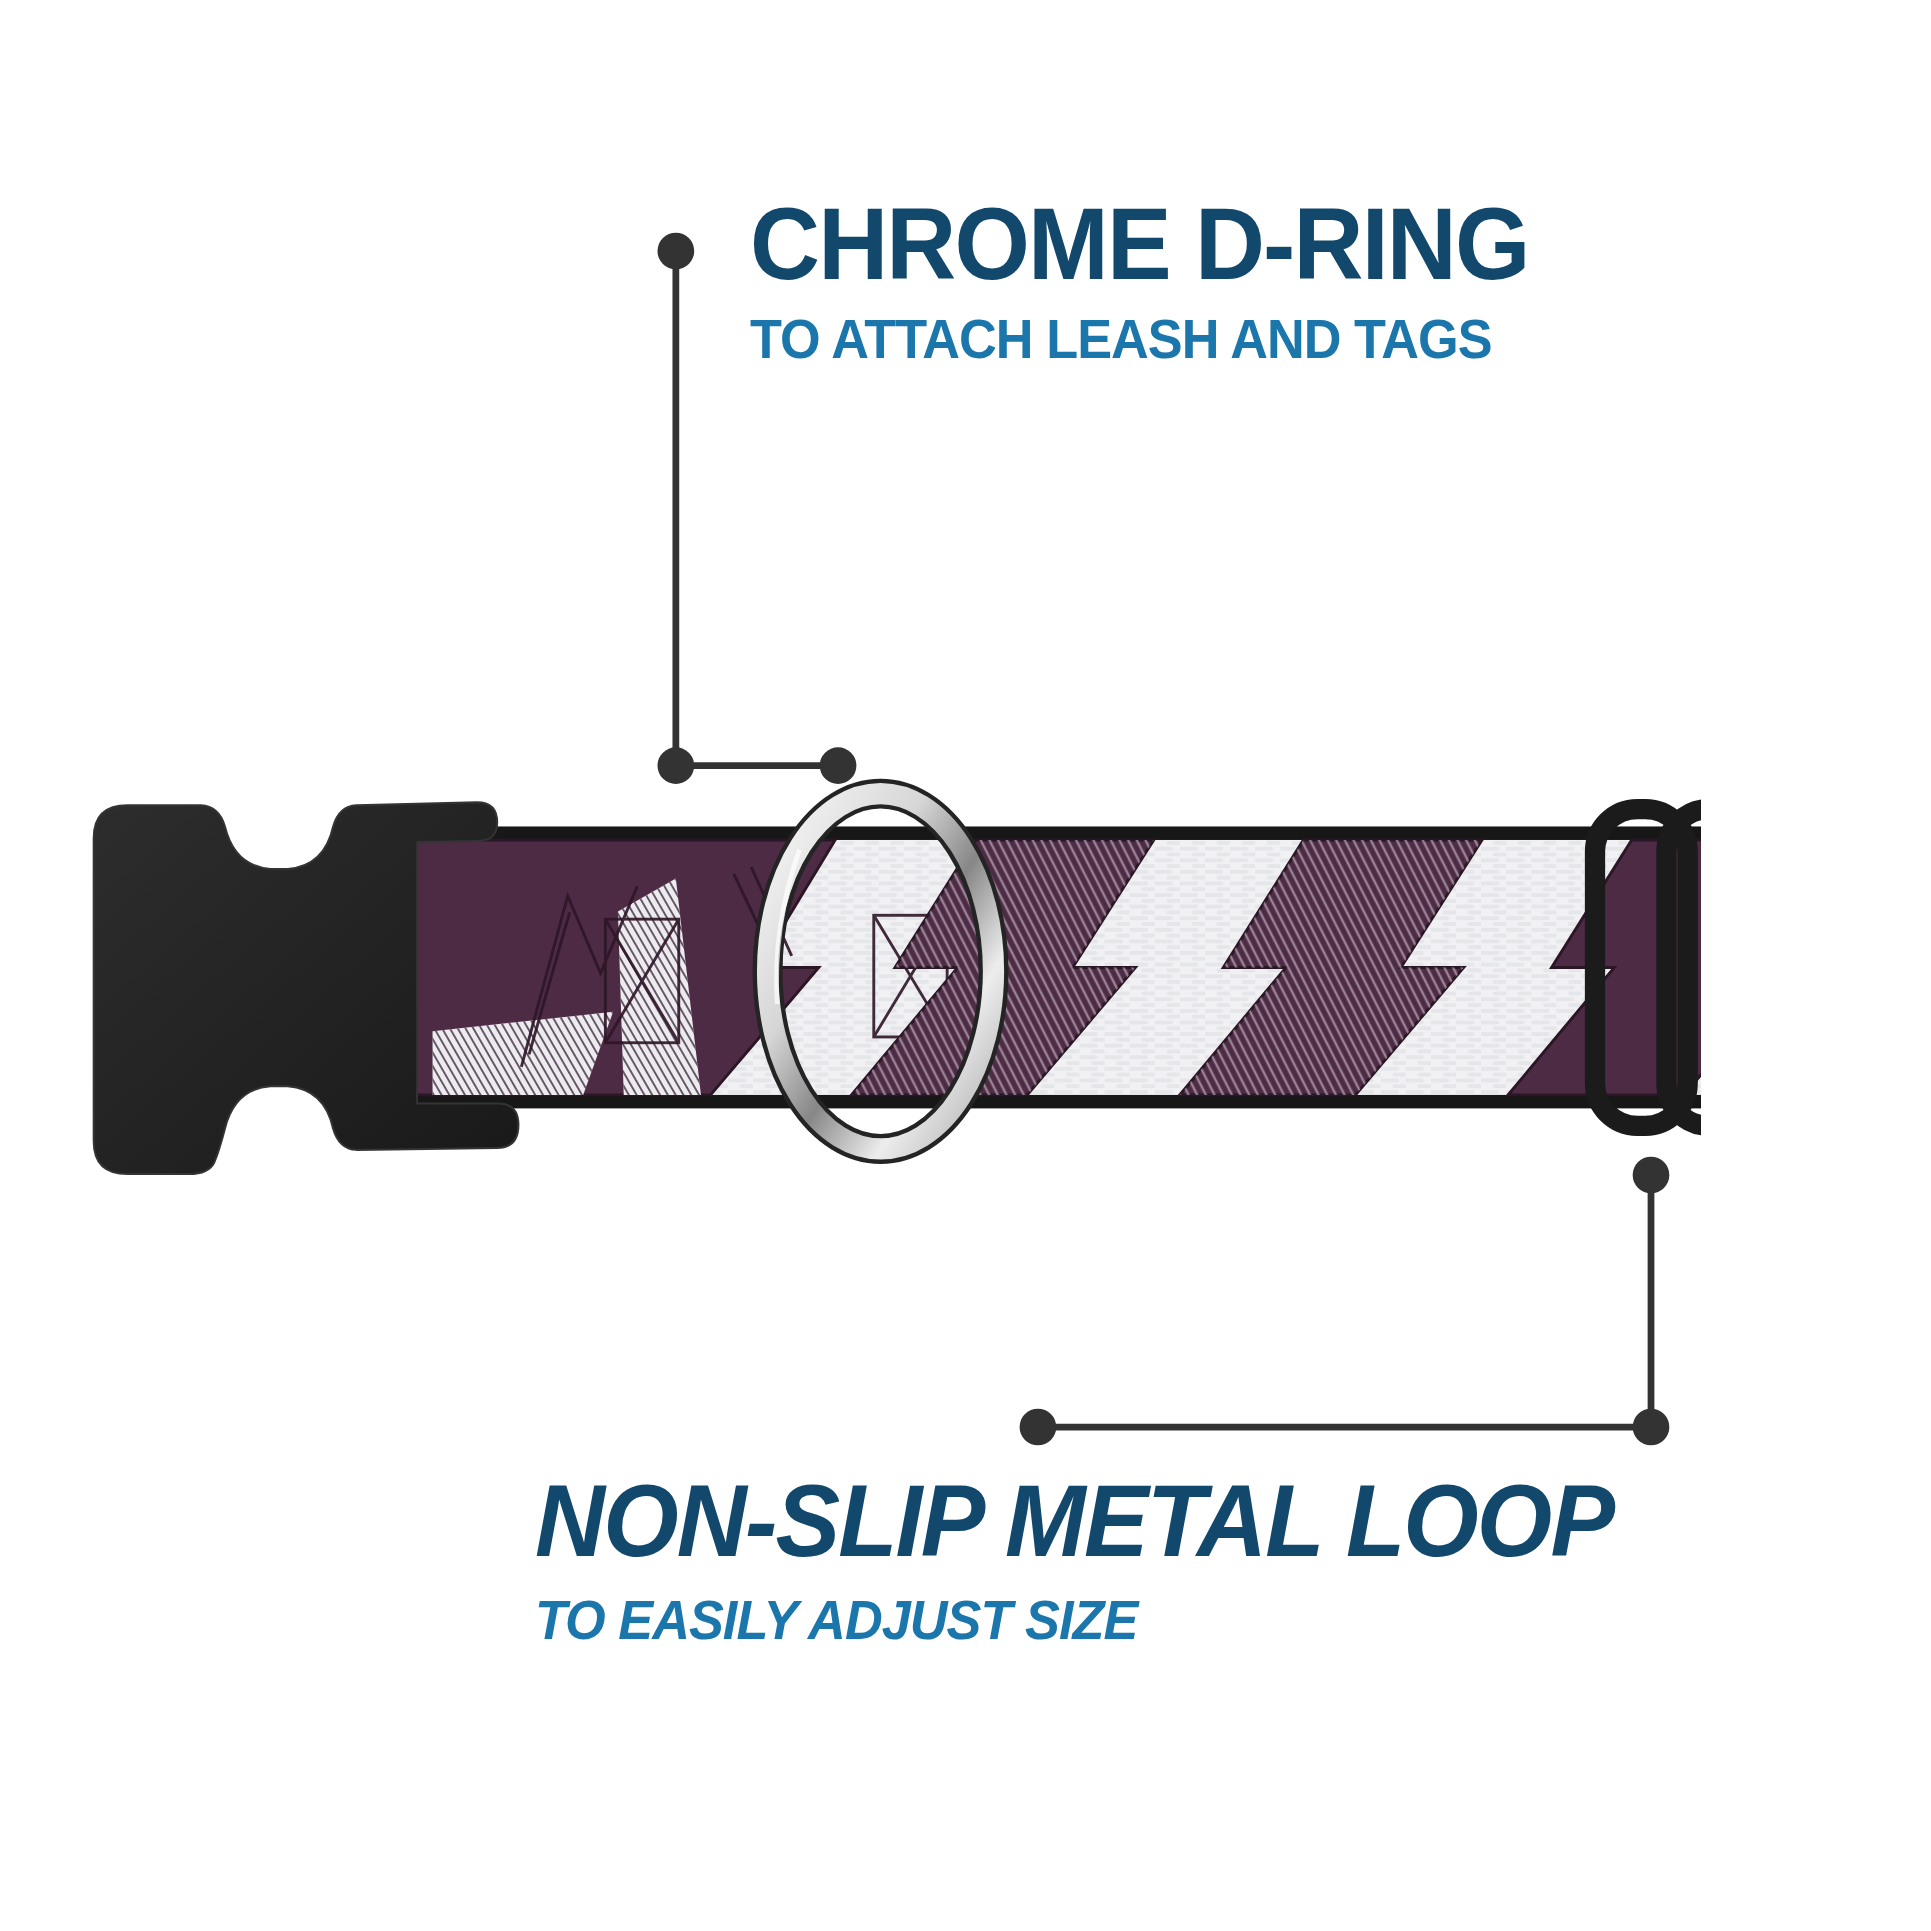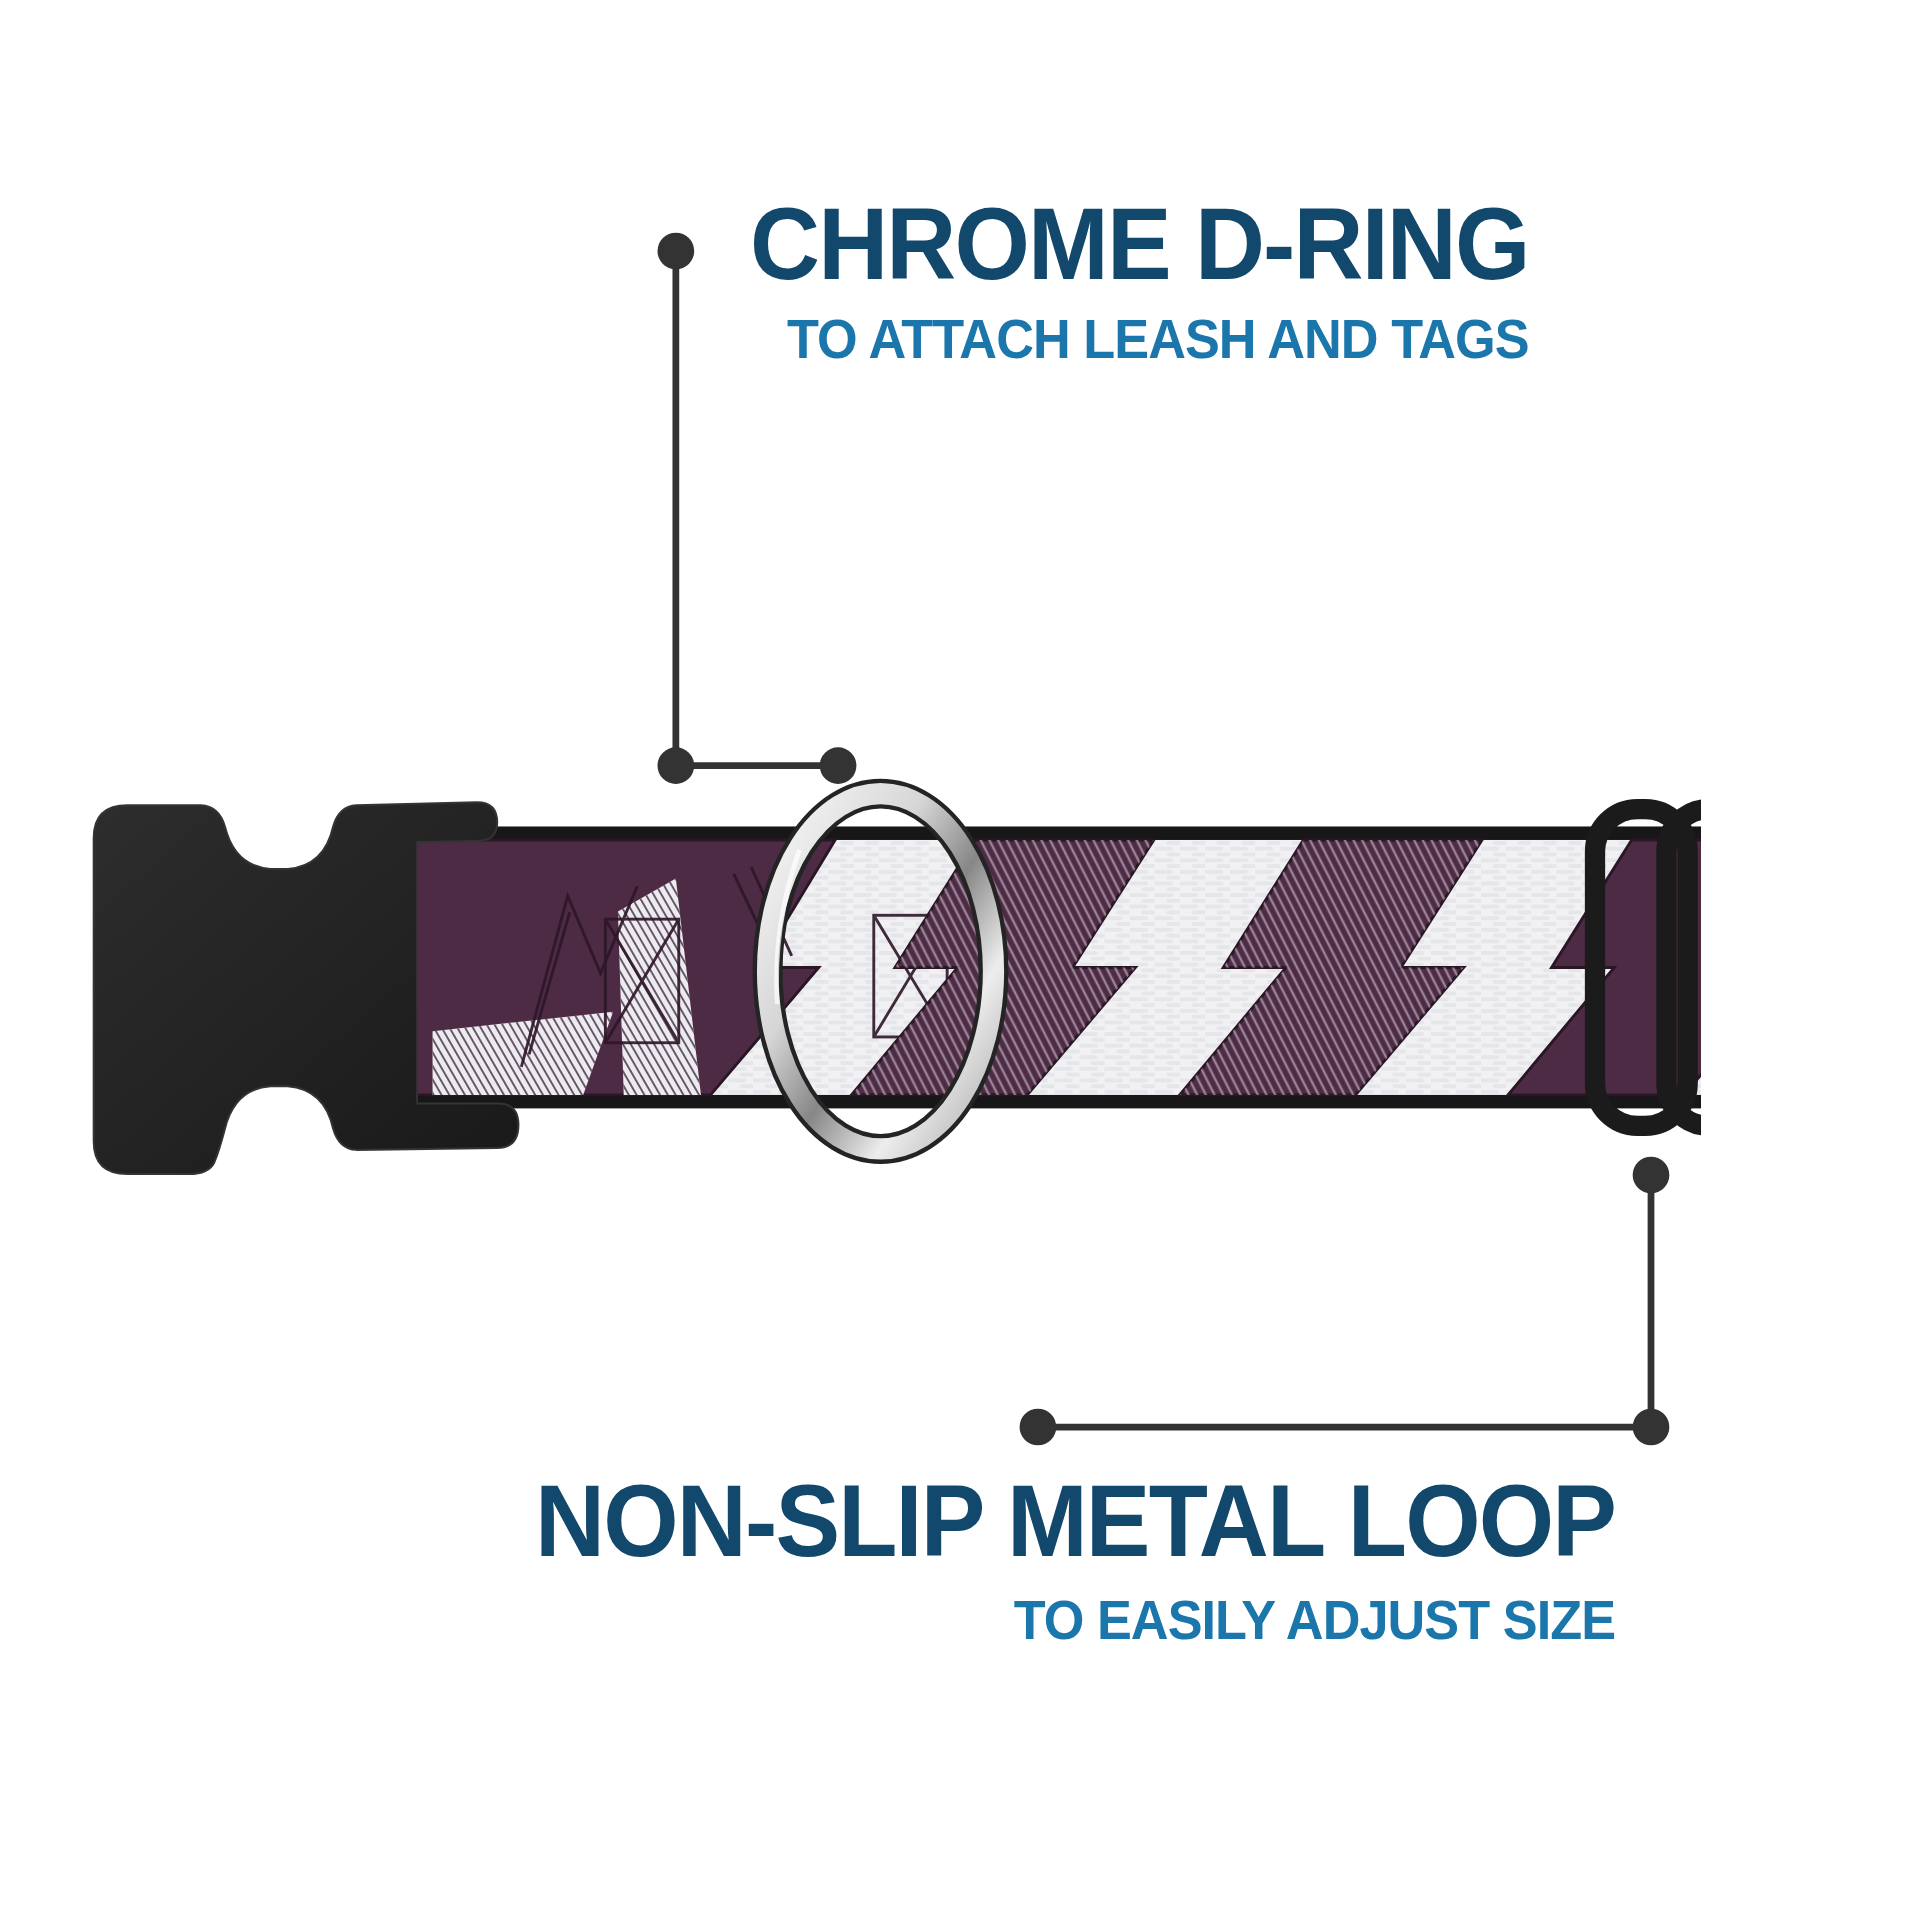--- a/index.html
+++ b/index.html
@@ -2,21 +2,20 @@
 <html style="--page-bg: #ffffff; --title: #12486b; --subtitle: #1b76ab;"><head>
 <meta charset="utf-8">
 <style>
   html,body{margin:0;padding:0;background:#fff;}
   #stage{
     position:relative;
     width:1701px;height:1931px;
     background:var(--page-bg,#fff);
     overflow:hidden;
     font-family:"Liberation Sans", sans-serif;
-    text-align:right;
   }
   #collar-svg{position:absolute;left:0;top:0;}
   .co{position:absolute;line-height:1;}
   .co-title{
     font-weight:bold;
     font-size:102px;
     letter-spacing:-1.9px;
     color:var(--title,#12486b);
     transform:scaleX(.95);
     transform-origin:left top;
@@ -26,21 +25,21 @@
     font-weight:bold;
     font-size:55px;
     letter-spacing:-1px;
     color:var(--subtitle,#1b76ab);
     transform:scaleX(.95);
     transform-origin:left top;
     white-space:nowrap;
   }
   .co-top{left:750px;top:193px;}
   .co-top .co-sub{margin-top:17.4px;}
-  .co-bottom{left:535px;top:1470px;}
+  .co-bottom{left:535px;top:1470px;font-style:italic;}
   .co-bottom .co-sub{margin-top:21px;}
 </style>
 </head>
 <body>
 
 <div id="stage">
 
   <svg id="collar-svg" width="1931" height="1931" viewBox="0 0 2000 2000">
     <defs>
       <pattern id="weave" width="26" height="12" patternUnits="userSpaceOnUse">

